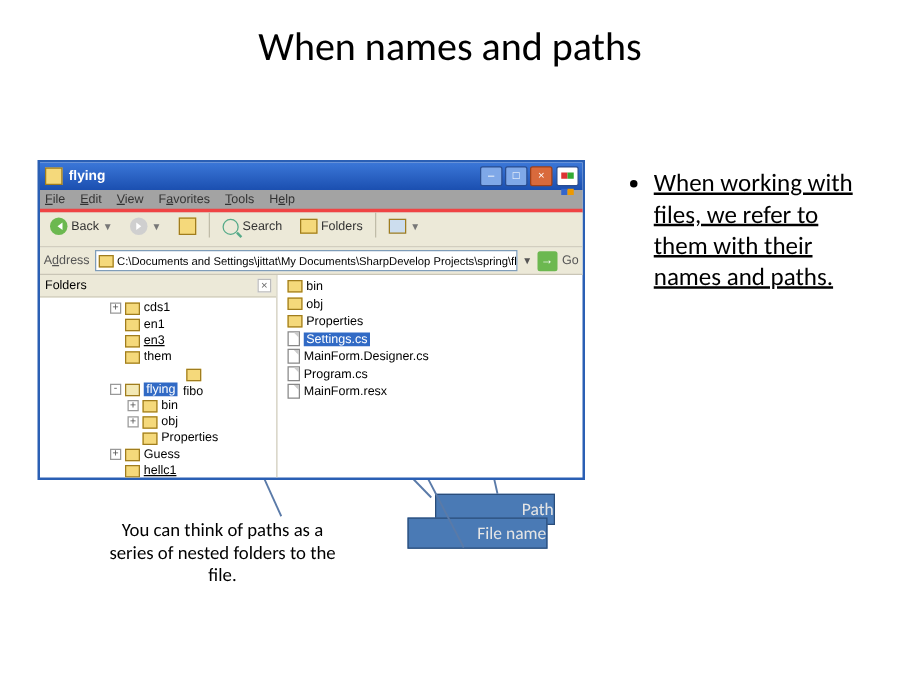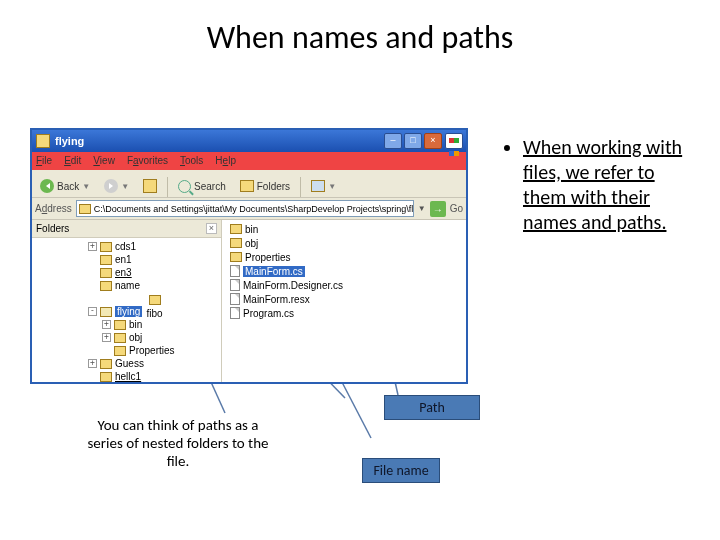--- a/index.html
+++ b/index.html
@@ -4,39 +4,39 @@
 <style>
   * { box-sizing: border-box; }
   body { margin: 0; width: 720px; height: 540px; font-family: Calibri, Arial, sans-serif; background: #fff; position: relative; }
   .slide-title { font-size: 32px; font-weight: 400; text-align: center; padding-top: 18px; color: #000; }
 
   .col-right { position: absolute; left: 505px; top: 135px; width: 190px; font-size: 20px; line-height: 1.25; }
   .col-right ul { margin: 0; padding-left: 18px; text-decoration: underline; }
 
   .caption-box-left { position: absolute; left: 84px; top: 416px; width: 188px; font-size: 15px; line-height: 1.2; text-align: center; }
 
-  .label-box { position: absolute; background: #4a7ab5; color: #0f172a; border: 1px solid #2a4d7a; font-size: 14px; padding: 3px 0; text-align: center; margin-left: 36px; }
+  .label-box { position: absolute; background: #4a7ab5; color: #e5e5e5; border: 1px solid #2a4d7a; font-size: 14px; padding: 3px 0; text-align: right; }
   .label-path { left: 348px; top: 395px; width: 96px; }
-  .label-filename { left: 326px; top: 458px; width: 78px; }
+  .label-filename { left: 326px; top: 414px; width: 112px; }
 
   
   .callouts { position: absolute; left: 0; top: 0; width: 720px; height: 540px; pointer-events: none; }
 
   
   .explorer { position: absolute; left: 30px; top: 128px; width: 438px; height: 256px; border: 2px solid #2a5fb4; background: #fff; font-family: Tahoma, Arial, sans-serif; font-size: 10px; }
   .titlebar { height: 22px; background: linear-gradient(#3b77d8, #1b4fb0); display: flex; align-items: center; color: #fff; }
   .titlebar .icon { width: 14px; height: 14px; background: #f5d97b; border: 1px solid #a07d1e; margin: 0 5px 0 4px; }
   .titlebar .title { flex: 1; font-weight: bold; font-size: 11px; }
   .winbtn { width: 18px; height: 16px; margin-right: 2px; background: #7fa8e8; border: 1px solid #2a4d90; border-radius: 2px; color: #fff; text-align: center; font-size: 9px; line-height: 13px; }
   .winbtn.close { background: #d96a3c; border-color: #a04018; }
   .winbtn.logo { background: #fff; margin-right: 3px; margin-left: 1px; }
   .logo-sq { width: 5px; height: 5px; display: inline-block; margin: 0; }
-  .menubar { height: 18px; background: #ef4444; display: flex; align-items: center; padding-left: 4px; gap: 12px; color: #333; border-bottom: 1px solid #ef4444; }
+  .menubar { height: 18px; background: #a3a3a3; display: flex; align-items: center; padding-left: 4px; gap: 12px; color: #333; border-bottom: 3px solid #ef4444; }
   .menubar span u { text-decoration: underline; }
-  .toolbar { height: 28px; background: #ece9d8; display: flex; align-items: flex-end; padding-left: 4px; gap: 6px; border-bottom: 1px solid #c9c5b6; }
+  .toolbar { height: 28px; background: #ece9d8; display: flex; align-items: flex-start; padding-left: 4px; gap: 6px; border-bottom: 1px solid #c9c5b6; }
   .tbtn { height: 22px; display: flex; align-items: center; gap: 3px; padding: 0 4px; font-size: 10px; color: #333; }
   .icon-back { width: 14px; height: 14px; background: #6cb850; border-radius: 50%; position: relative; }
   .icon-back::after { content: ""; position: absolute; left: 3px; top: 4px; border: 3px solid transparent; border-right: 4px solid #fff; }
   .icon-fwd { width: 14px; height: 14px; background: #cfcfcf; border-radius: 50%; position: relative; }
   .icon-fwd::after { content: ""; position: absolute; left: 5px; top: 4px; border: 3px solid transparent; border-left: 4px solid #fff; }
   .icon-up { width: 14px; height: 14px; background: #f5d97b; border: 1px solid #a07d1e; position: relative; }
   .icon-search { width: 13px; height: 13px; border: 1.5px solid #5a8; border-radius: 50%; position: relative; }
   .icon-search::after { content: ""; position: absolute; width: 5px; height: 1.5px; background: #5a8; left: 10px; top: 11px; transform: rotate(45deg); }
   .icon-folders { width: 14px; height: 12px; background: #f5d97b; border: 1px solid #a07d1e; }
   .sep { width: 1px; height: 20px; background: #c0bca8; }
@@ -169,21 +169,21 @@
             <span class="lbl">en1</span>
           </div>
           <div class="tree-row" style="padding-left: 54px; text-decoration: underline;">
             <div class="noexp"></div>
             <div class="tfolder"></div>
             <span class="lbl">en3</span>
           </div>
           <div class="tree-row" style="padding-left: 54px;">
             <div class="noexp"></div>
             <div class="tfolder"></div>
-            <span class="lbl">name</span>
+            <span class="lbl">them</span>
           </div>
           <div class="tree-row" style="padding-left: 54px; flex-direction: column;">
             <div class="noexp"></div>
             <div class="tfolder"></div>
             <span class="lbl">fibo</span>
           </div>
           <div class="tree-row sel" style="padding-left: 54px;">
             <div class="exp">-</div>
             <div class="tfolder open"></div>
             <span class="lbl">flying</span>
@@ -223,29 +223,29 @@
         <div class="file-row">
           <div class="ffolder"></div>
           <span class="flbl">obj</span>
         </div>
         <div class="file-row">
           <div class="ffolder"></div>
           <span class="flbl">Properties</span>
         </div>
         <div class="file-row sel">
           <div class="ffile"></div>
-          <span class="flbl">MainForm.cs</span>
+          <span class="flbl">Settings.cs</span>
         </div>
         <div class="file-row">
           <div class="ffile"></div>
           <span class="flbl">MainForm.Designer.cs</span>
         </div>
         <div class="file-row">
           <div class="ffile"></div>
+          <span class="flbl">Program.cs</span>
+        </div>
+        <div class="file-row">
+          <div class="ffile"></div>
           <span class="flbl">MainForm.resx</span>
         </div>
-        <div class="file-row">
-          <div class="ffile"></div>
-          <span class="flbl">Program.cs</span>
-        </div>
       </div>
   </div>
 </div>
 
 </body></html>

